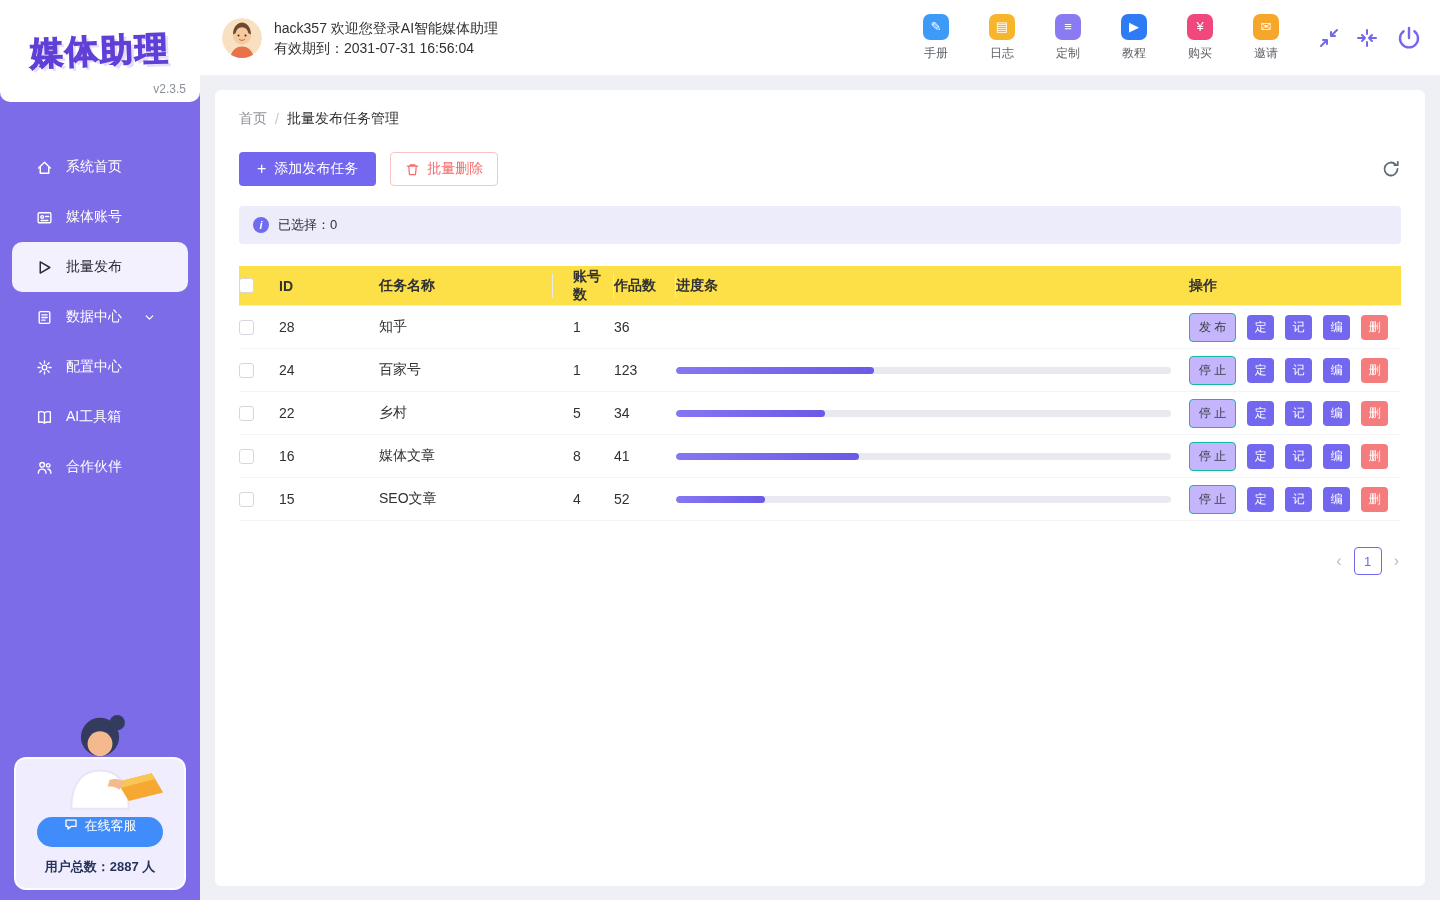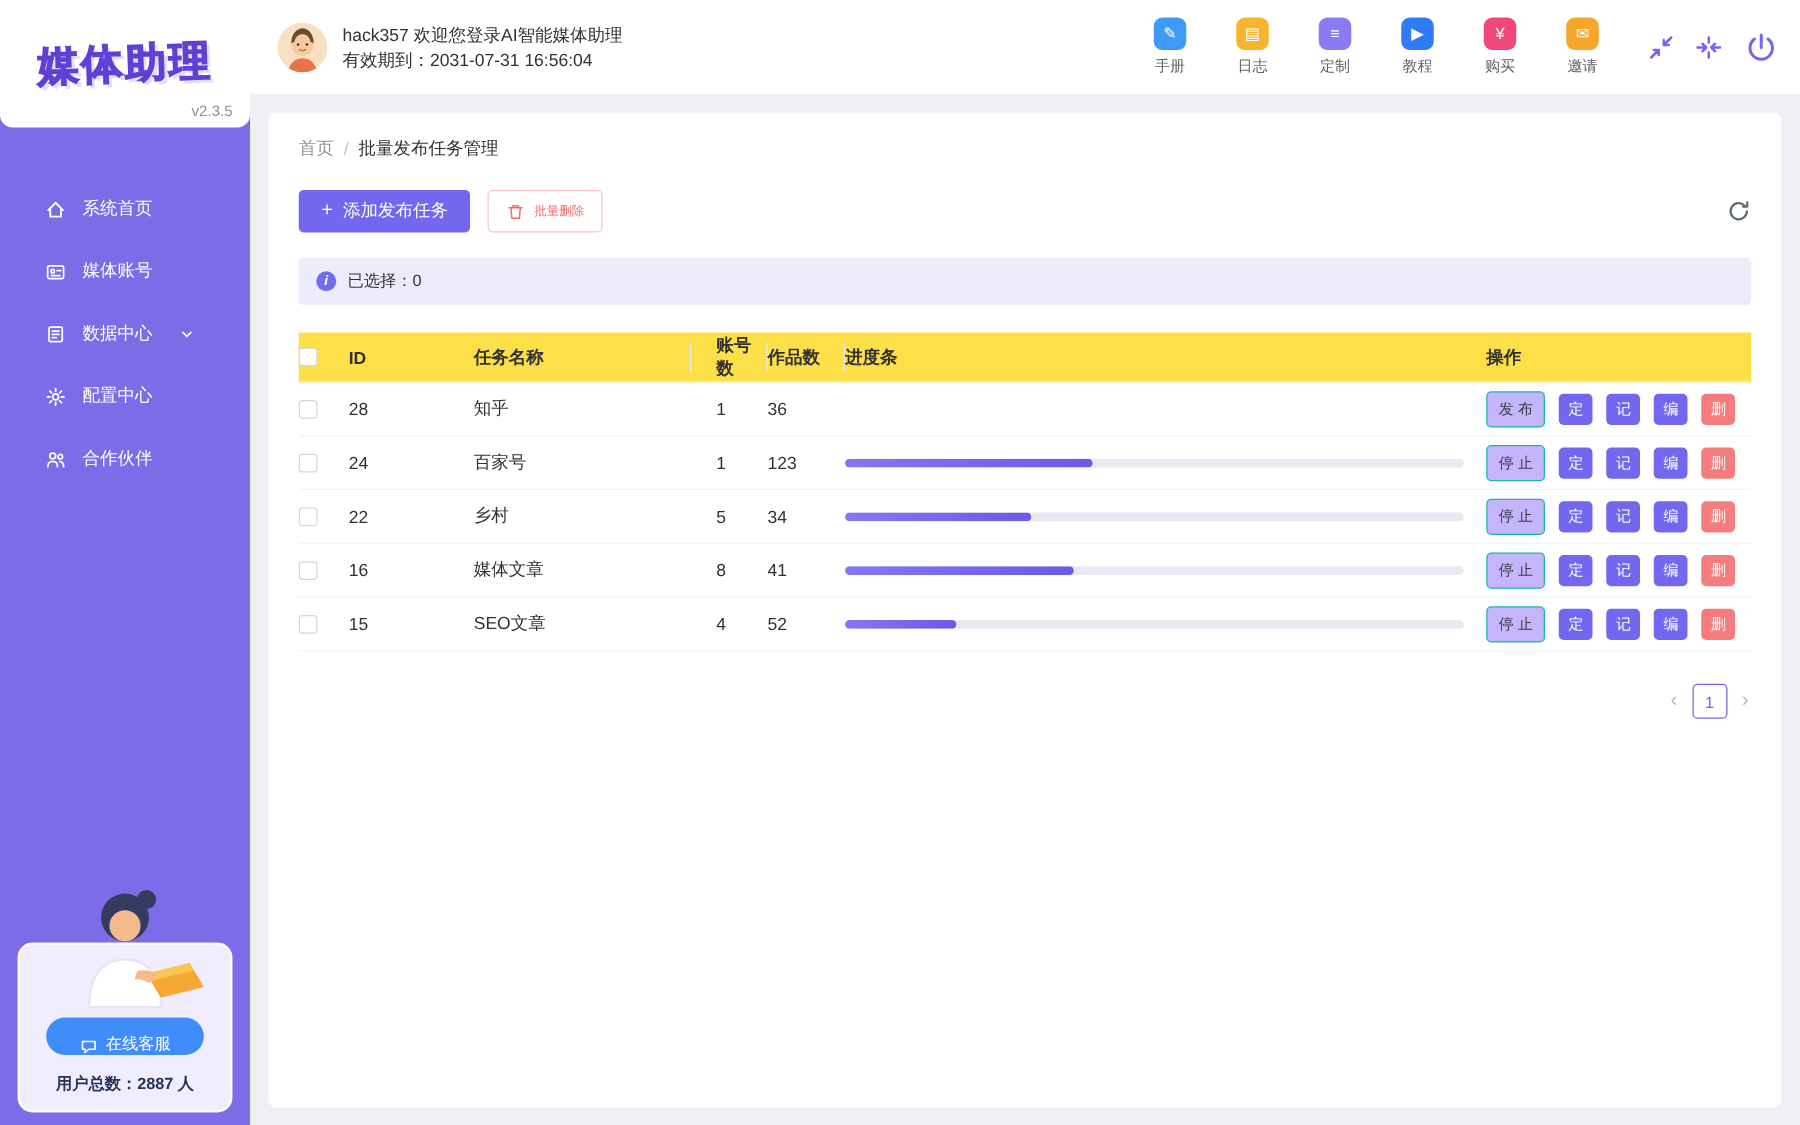--- a/index.html
+++ b/index.html
@@ -19,21 +19,21 @@
   .nav-item .nav-icon { width:17px; height:17px; display:flex; align-items:center; }
   .nav-item svg { width:17px; height:17px; }
   .nav-item.active { background:#f2f1fd; color:#2c2c36; margin:0 12px; padding-left:24px; border-radius:10px; }
   .chev { margin-left:8px; display:flex; }
   .chev svg { width:13px; height:13px; }
 
   .support-card { position:absolute; left:14px; right:14px; bottom:10px;
     background:rgba(245,244,255,.96); border:2px solid rgba(255,255,255,.85);
     border-radius:12px; text-align:center; padding-bottom:12px; }
   .illus { margin-top:-56px; width:134px; height:112px; display:block; margin-left:auto; margin-right:auto; }
-  .support-btn { display:inline-flex; align-items:flex-end; justify-content:center; gap:7px;
+  .support-btn { display:inline-flex; align-items:flex-start; justify-content:center; gap:7px;
     width:126px; height:30px; border:none; border-radius:16px; background:#3f8cfa; color:#fff;
     font-size:13px; cursor:pointer; margin-top:2px; font-family:inherit; }
   .user-total { margin-top:11px; font-size:13px; font-weight:700; color:#27335c; }
 
   
   .right { flex:1; display:flex; flex-direction:column; height:100%; min-width:0; }
 
   header { height:76px; background:#fff; display:flex; align-items:center; padding:0 16px 0 22px;
     border-bottom:1px solid #f1f2f6; flex:0 0 76px; }
   .avatar { width:40px; height:40px; border-radius:50%; overflow:hidden; flex:0 0 40px; cursor:pointer; }
@@ -55,21 +55,21 @@
   .breadcrumb { font-size:14px; display:flex; gap:8px; align-items:center; }
   .bc-home { color:#909399; cursor:pointer; }
   .bc-sep { color:#c0c4cc; }
   .bc-current { color:#303133; }
 
   .toolbar { display:flex; align-items:center; margin-top:24px; gap:14px; }
   .btn-add { display:inline-flex; align-items:center; gap:8px; background:#7367F0; color:#fff;
     border:none; border-radius:4px; height:34px; padding:0 18px; font-size:14px; cursor:pointer; font-family:inherit; }
   .btn-add .plus { font-size:16px; line-height:1; }
   .btn-del { display:inline-flex; align-items:center; gap:7px; background:#fff; color:#f56c6c;
-    border:1px solid #fbc4c4; border-radius:4px; height:34px; padding:0 14px; font-size:10px; cursor:pointer; font-family:inherit; }
+    border:1px solid #fbc4c4; border-radius:4px; height:34px; padding:0 14px; font-size:14px; cursor:pointer; font-family:inherit; }
   .refresh { margin-left:auto; cursor:pointer; display:flex; background:none; border:none; padding:0; }
 
   .alert { margin-top:20px; height:38px; background:#edecfb; border-radius:4px;
     display:flex; align-items:center; padding:0 14px; gap:9px; font-size:13px; color:#303133; }
   .info-icon { width:16px; height:16px; border-radius:50%; background:#6f6cf0; color:#fff;
     font-size:11px; font-weight:700; display:flex; align-items:center; justify-content:center; font-style:italic; }
 
   
   .table { margin-top:22px; }
   .trow, .thead { display:flex; align-items:center; }
@@ -125,20 +125,28 @@
         <div class="nav-item">
           <span class="nav-icon">
             <svg viewBox="0 0 16 16" fill="none" stroke="currentColor" stroke-width="1.3" stroke-linecap="round" stroke-linejoin="round">
               <rect x="2" y="3.5" width="12" height="9.5" rx="1.2"></rect>
               <circle cx="5.8" cy="7.5" r="1.3"></circle>
               <path d="M9 7h3M4.8 10.8h6.4"></path>
             </svg>
           </span>
           <span class="nav-label">媒体账号</span>
         </div>
+        <div class="nav-item active">
+          <span class="nav-icon">
+            <svg viewBox="0 0 16 16" fill="none" stroke="currentColor" stroke-width="1.4" stroke-linejoin="round">
+              <path d="M4 2.8v10.4L13 8z"></path>
+            </svg>
+          </span>
+          <span class="nav-label">批量发布</span>
+        </div>
         <div class="nav-item">
           <span class="nav-icon">
             <svg viewBox="0 0 16 16" fill="none" stroke="currentColor" stroke-width="1.3" stroke-linecap="round" stroke-linejoin="round">
               <rect x="3" y="2.5" width="10" height="11" rx="1.2"></rect>
               <path d="M5.5 5.5h5M5.5 8h5M5.5 10.5h3"></path>
             </svg>
           </span>
           <span class="nav-label">数据中心</span>
           <span class="chev">
             <svg viewBox="0 0 16 16" fill="none" stroke="currentColor" stroke-width="1.6" stroke-linecap="round" stroke-linejoin="round">
@@ -147,20 +155,29 @@
           </span>
         </div>
         <div class="nav-item">
           <span class="nav-icon">
             <svg viewBox="0 0 16 16" fill="none" stroke="currentColor" stroke-width="1.3" stroke-linecap="round">
               <circle cx="8" cy="8" r="2.2"></circle>
               <path d="M8 1.8v2M8 12.2v2M1.8 8h2M12.2 8h2M3.6 3.6l1.4 1.4M11 11l1.4 1.4M12.4 3.6 11 5M5 11l-1.4 1.4"></path>
             </svg>
           </span>
           <span class="nav-label">配置中心</span>
+        </div>
+        <div class="nav-item">
+          <span class="nav-icon">
+            <svg viewBox="0 0 16 16" fill="none" stroke="currentColor" stroke-width="1.3" stroke-linecap="round" stroke-linejoin="round">
+              <path d="M8 3.5C6.5 2.5 4.5 2.3 2.5 2.8v9.7c2-.5 4-.3 5.5.7 1.5-1 3.5-1.2 5.5-.7V2.8C11.5 2.3 9.5 2.5 8 3.5z"></path>
+              <path d="M8 3.5v9.7"></path>
+            </svg>
+          </span>
+          <span class="nav-label">AI工具箱</span>
         </div>
         <div class="nav-item">
           <span class="nav-icon">
             <svg viewBox="0 0 16 16" fill="none" stroke="currentColor" stroke-width="1.3" stroke-linecap="round" stroke-linejoin="round">
               <circle cx="5.8" cy="5.5" r="2.2"></circle>
               <path d="M2.2 13.5c0-2.6 1.6-4 3.6-4s3.6 1.4 3.6 4"></path>
               <circle cx="11.5" cy="6" r="1.7"></circle>
               <path d="M11.2 9.7c1.8.1 2.8 1.4 2.8 3.8"></path>
             </svg>
           </span>

